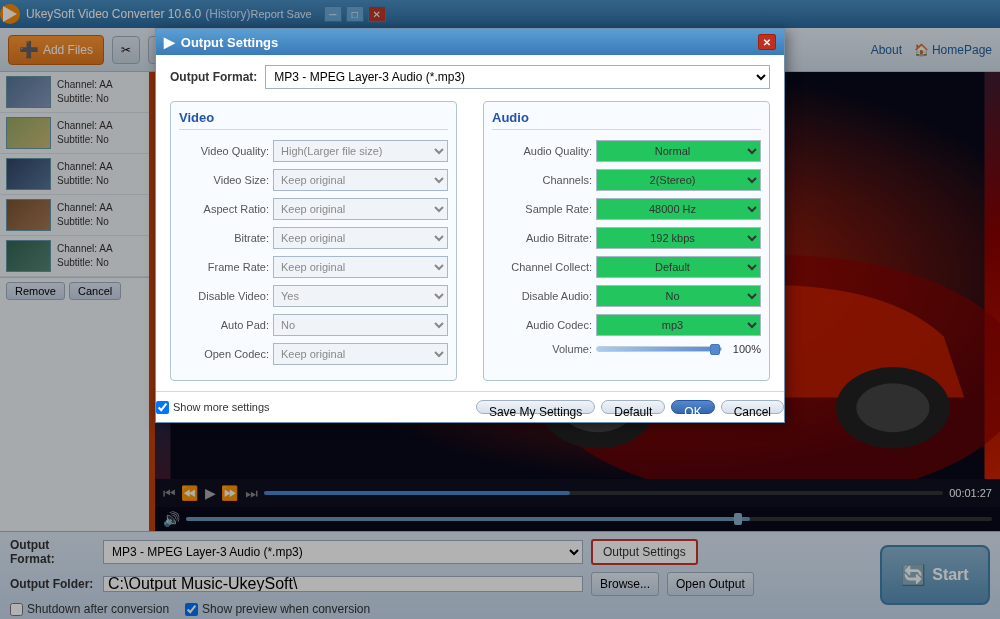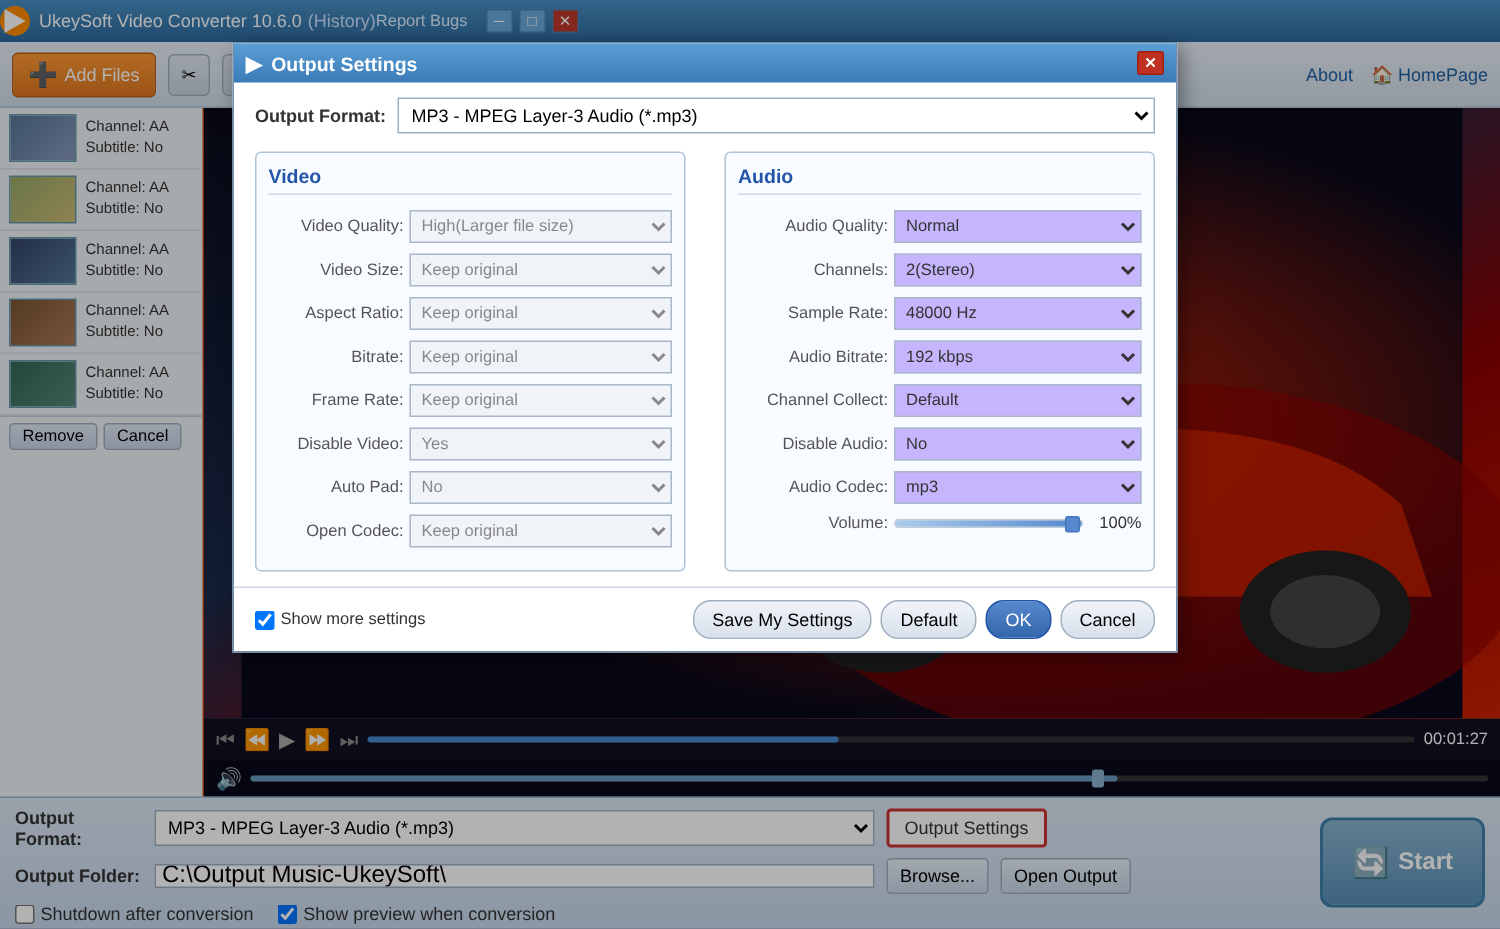--- a/index.html
+++ b/index.html
@@ -107,23 +107,23 @@
     }
 
     
     .main-content {
       display: flex;
       height: calc(619px - 28px - 44px - 88px);
     }
 
     
     .file-list {
-      width: 136px;
+      width: 155px;
       background: #f0f4f8;
-      border-right: 1px solid #c2410c;
+      border-right: 6px solid #c2410c;
       overflow-y: auto;
     }
     .file-item {
       display: flex;
       align-items: center;
       padding: 4px 6px;
       border-bottom: 1px solid #d8e0e8;
       gap: 6px;
     }
     .file-thumb {
@@ -374,33 +374,34 @@
     .setting-select {
       flex: 1;
       height: 22px;
       border: 1px solid #a8b8c8;
       background: #f0f4f8;
       font-size: 11px;
       padding: 1px 3px;
       color: #888;
     }
     .setting-select.enabled {
-      background: #c4b5fd;
+      background: #22c55e;
       color: #333;
+      text-align: center;
     }
     .volume-pct {
       font-size: 11px;
       color: #333;
       width: 35px;
       text-align: right;
     }
 
     
     .modal-footer {
-      padding: 8px 14px;
+      padding: 8px 0;
       border-top: 1px solid #d0d8e8;
       display: flex;
       align-items: center;
       gap: 8px;
     }
     .show-more-checkbox {
       display: flex;
       align-items: center;
       gap: 4px;
       font-size: 11px;
@@ -411,21 +412,21 @@
       display: flex;
       gap: 6px;
     }
     .modal-btn {
       background: linear-gradient(to bottom, #f0f4f8, #d8e0ec);
       border: 1px solid #a0b0c0;
       border-radius: 12px;
       font-size: 12px;
       padding: 4px 12px;
       cursor: pointer;
-      height: 26px;
+      height: 14px;
     }
     .modal-btn.ok {
       background: linear-gradient(to bottom, #5588cc, #3366aa);
       color: white;
       border-color: #2255aa;
     }
 
     
     .logo-triangle {
       width: 0;
@@ -438,21 +439,21 @@
 </head>
 <body>
 
 <div class="title-bar">
   <div class="title-bar-logo">
     <div class="logo-triangle"></div>
   </div>
   <span>UkeySoft Video Converter 10.6.0</span>
   <span style="margin-left:4px; color:#cce0ff;">(History)</span>
   <div class="title-bar-right">
-    <span style="color:#ddeeff; font-size:11px; cursor:pointer; margin-right:8px;">Report Bugs</span>
+    <span style="color:#ddeeff; font-size:11px; cursor:pointer; margin-right:8px;">Report Save</span>
     <div class="title-bar-btn">─</div>
     <div class="title-bar-btn">□</div>
     <div class="title-bar-btn close">✕</div>
   </div>
 </div>
 
 <div class="toolbar">
   <button class="add-files-btn">
     <span style="font-size:16px;">➕</span>
     <span>Add Files</span>

